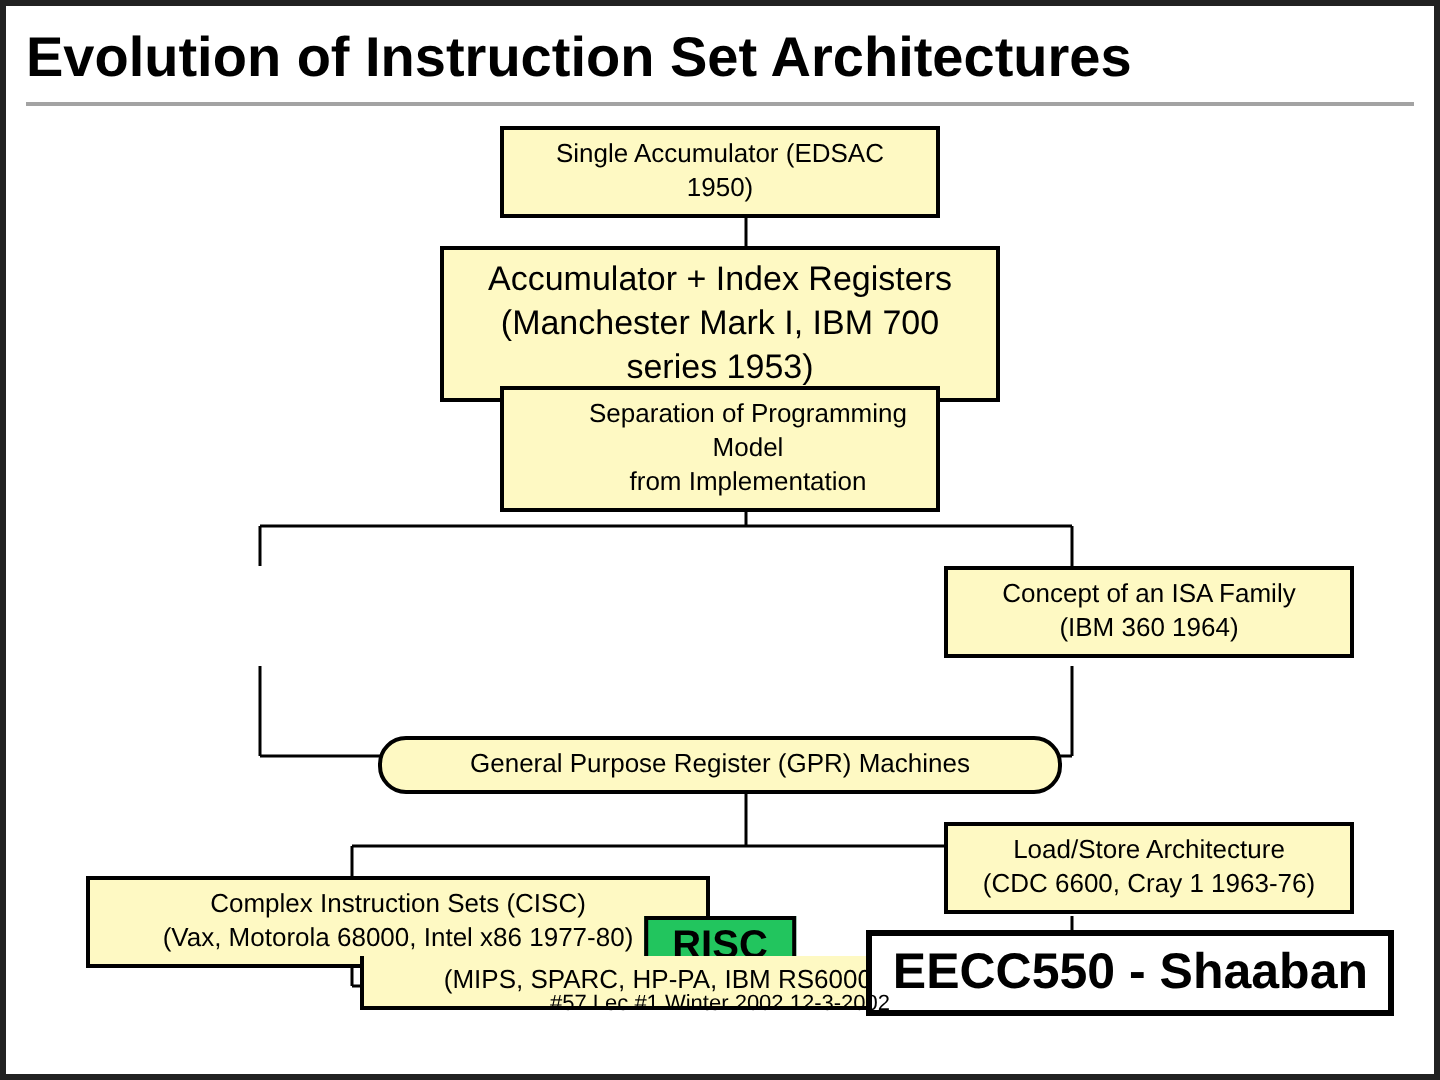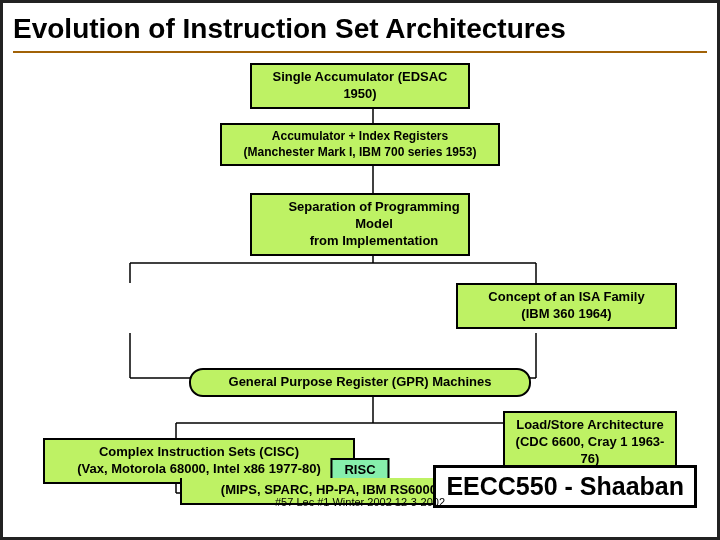--- a/index.html
+++ b/index.html
@@ -16,43 +16,43 @@
       background: #fff;
       border: 3px solid #222;
       position: relative;
       padding: 10px;
     }
     .title {
       font-size: 28px;
       font-weight: bold;
       text-align: left;
       color: #000;
-      border-bottom: 2px solid #a16207;
+      border-bottom: 2px solid #a3a3a3;
       padding-bottom: 6px;
       margin-bottom: 10px;
     }
     .diagram {
       position: relative;
       width: 100%;
       height: 450px;
     }
     svg.connectors {
       position: absolute;
       top: 0; left: 0;
       width: 100%;
       height: 100%;
       pointer-events: none;
     }
     .box {
       position: absolute;
       border: 2px solid #000;
-      background: #bef264;
+      background: #fef9c3;
       text-align: center;
       font-size: 13px;
-      font-weight: bold;
+      font-weight: normal;
       padding: 4px 8px;
       line-height: 1.3;
     }
     .box-edsac {
       left: 50%; transform: translateX(-50%);
       top: 0px;
       width: 220px;
     }
     .box-accum {
       left: 50%; transform: translateX(-50%);
@@ -66,37 +66,37 @@
       padding-left: 36px;
     }
     .box-highlevel {
       left: 30px;
       top: 220px;
       width: 175px;
     }
     .box-concept {
       right: 30px;
       top: 220px;
-      width: 221px;
+      width: 205px;
     }
     .box-gpr {
       left: 50%; transform: translateX(-50%);
       top: 305px;
       width: 342px;
       border-radius: 14px;
     }
     .box-cisc {
       left: 30px;
       top: 375px;
       width: 312px;
     }
     .box-loadstore {
       right: 30px;
       top: 355px;
-      width: 174px;
+      width: 205px;
     }
     .footer-box {
       position: absolute;
       bottom: 5px;
       right: 10px;
       border: 3px solid #000;
       background: #fff;
       padding: 4px 10px;
       font-size: 25px;
       font-weight: bold;
@@ -107,25 +107,25 @@
       left: 50%;
       transform: translateX(-50%);
       font-size: 11px;
       color: #000;
     }
     .risc-word {
       position: absolute;
       left: 50%;
       transform: translateX(-50%);
       top: 395px;
-      font-size: 13px;
+      font-size: 20px;
       font-weight: bold;
       border: 2px solid #000;
       padding: 2px 12px;
-      background: #86efac;
+      background: #22c55e;
     }
   </style>
 </head>
 <body>
 
 <div class="slide">
   <div class="title">Evolution of Instruction Set Architectures</div>
 
   <div class="diagram">
 
@@ -161,21 +161,21 @@
       <line x1="360" y1="430" x2="360" y2="420" stroke="#000" stroke-width="1.5"></line>
 
       <line x1="523" y1="395" x2="523" y2="430" stroke="#000" stroke-width="1.5"></line>
       <line x1="523" y1="430" x2="360" y2="430" stroke="#000" stroke-width="1.5"></line>
     </svg>
 
     <div class="box box-edsac">
       <span>Single Accumulator (EDSAC 1950)</span>
     </div>
 
-    <div class="box box-accum" style="width:280px; font-size:12px;">
+    <div class="box box-accum" style="width:280px; font-size:17px;">
       <span>Accumulator + Index Registers<br>(Manchester Mark I, IBM 700 series 1953)</span>
     </div>
 
     <div class="box box-separation">
       <span>Separation of Programming Model<br>from Implementation</span>
     </div>
 
 
     <div class="box box-concept">
       <span>Concept of an ISA Family<br>(IBM 360 1964)</span>

